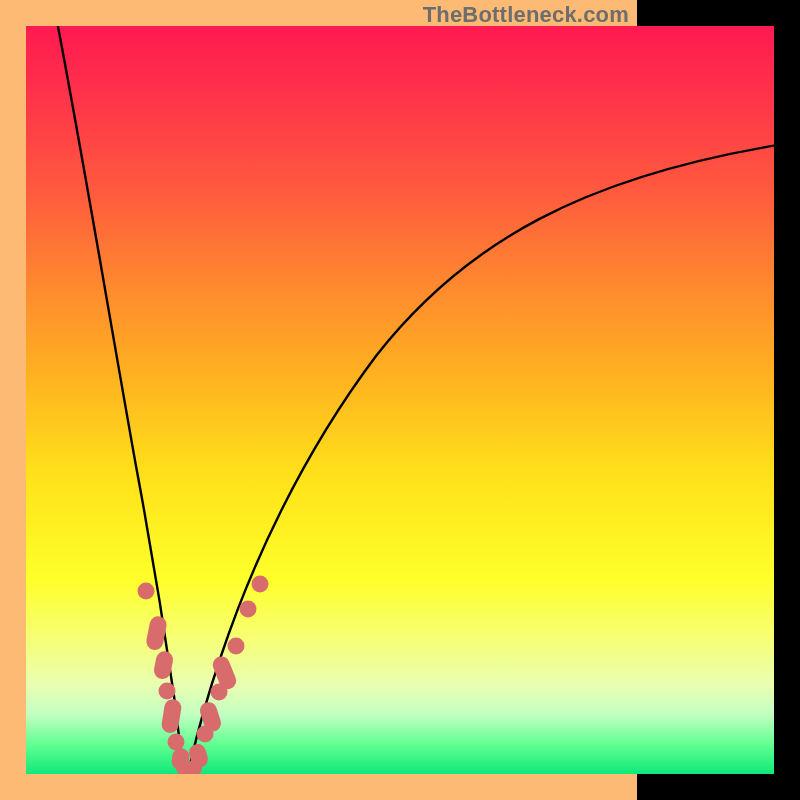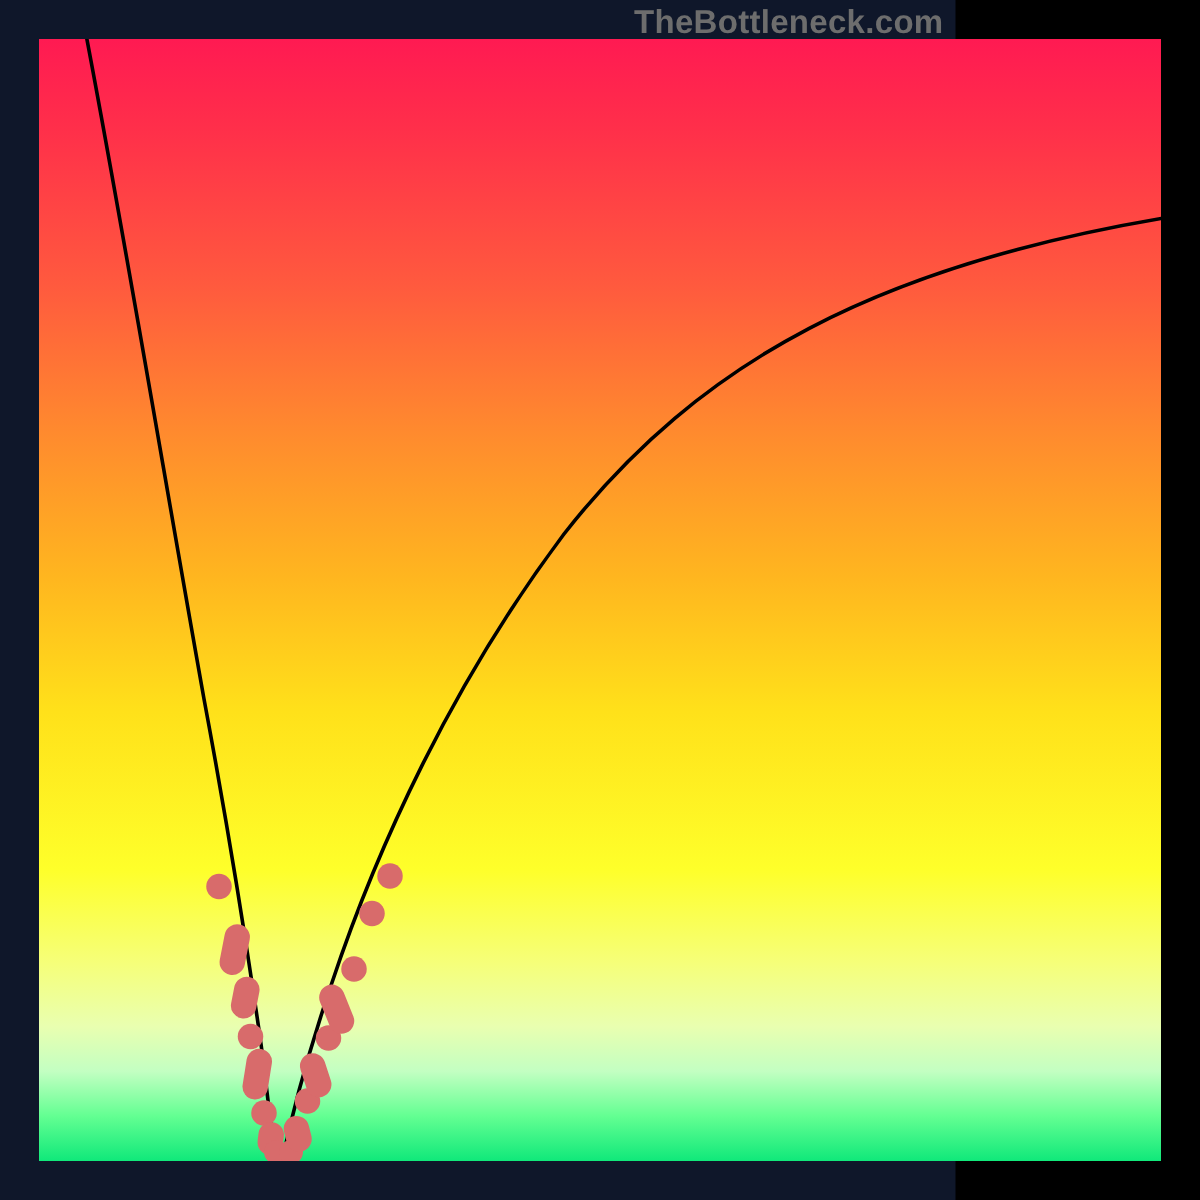--- a/index.html
+++ b/index.html
@@ -10,21 +10,21 @@
     overflow: hidden;
     background: #000;
     font-family: Arial, Helvetica, sans-serif;
   }
   .frame {
     position: absolute;
     left: 0;
     top: 0;
     width: 637px;
     height: 800px;
-    background: #0f172a;
+    background: #fdba74;
   }
   .plot {
     position: absolute;
     left: 26px;
     top: 26px;
     width: 748px;
     height: 748px;
     overflow: hidden;
   }
   .gradient {

